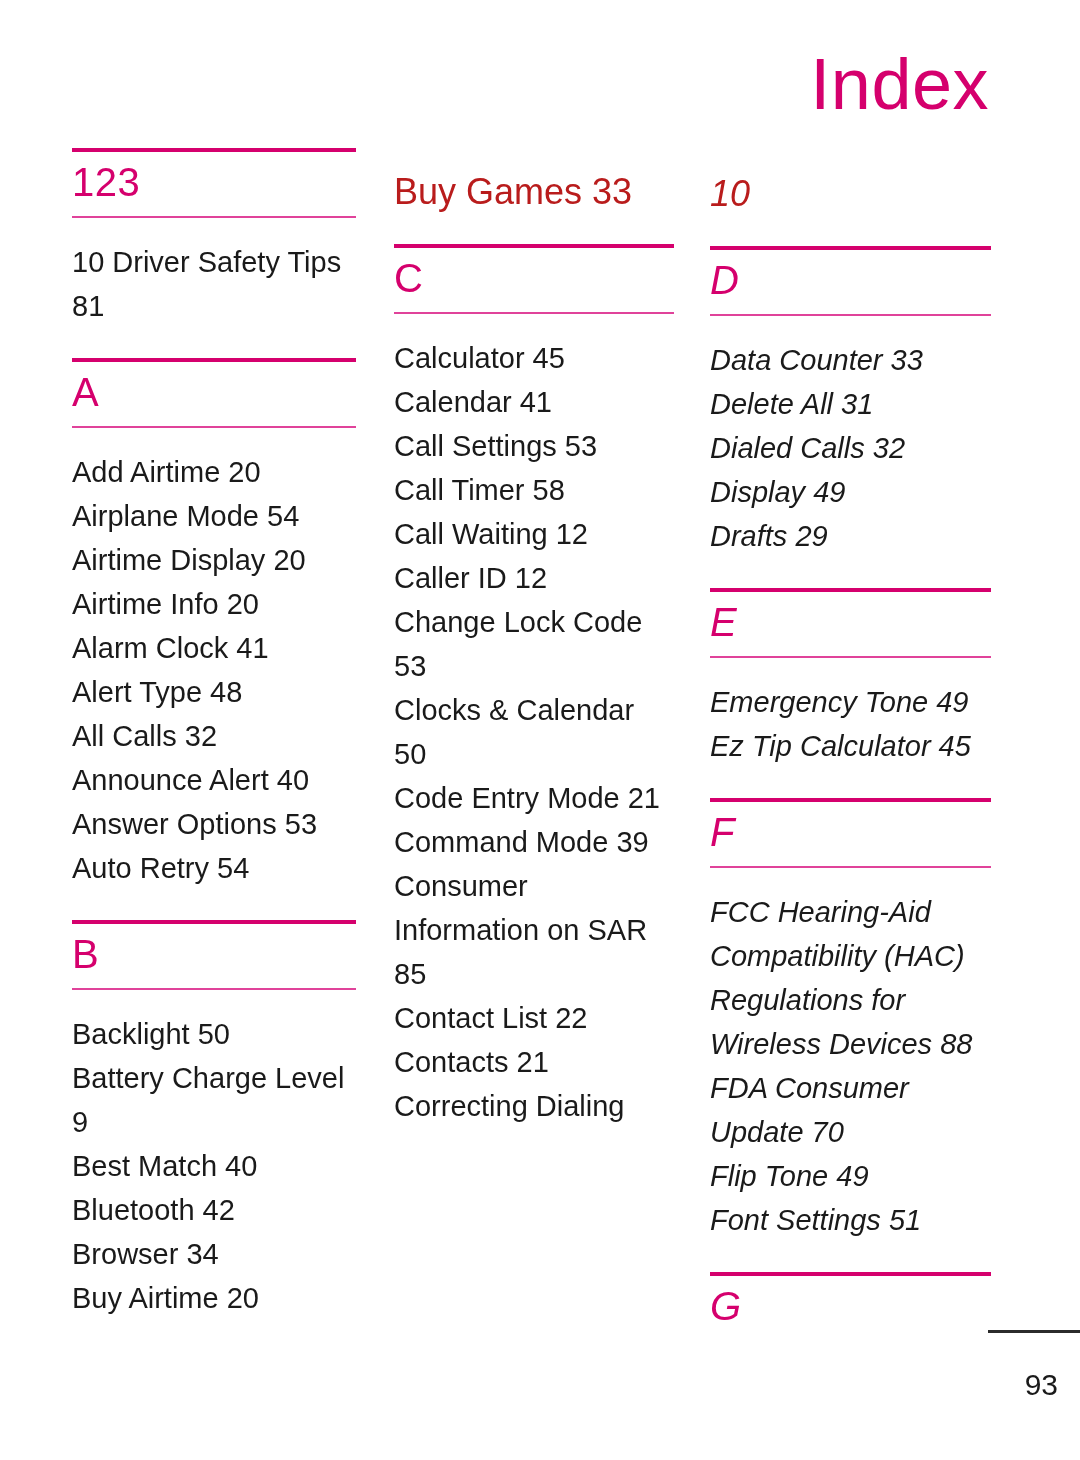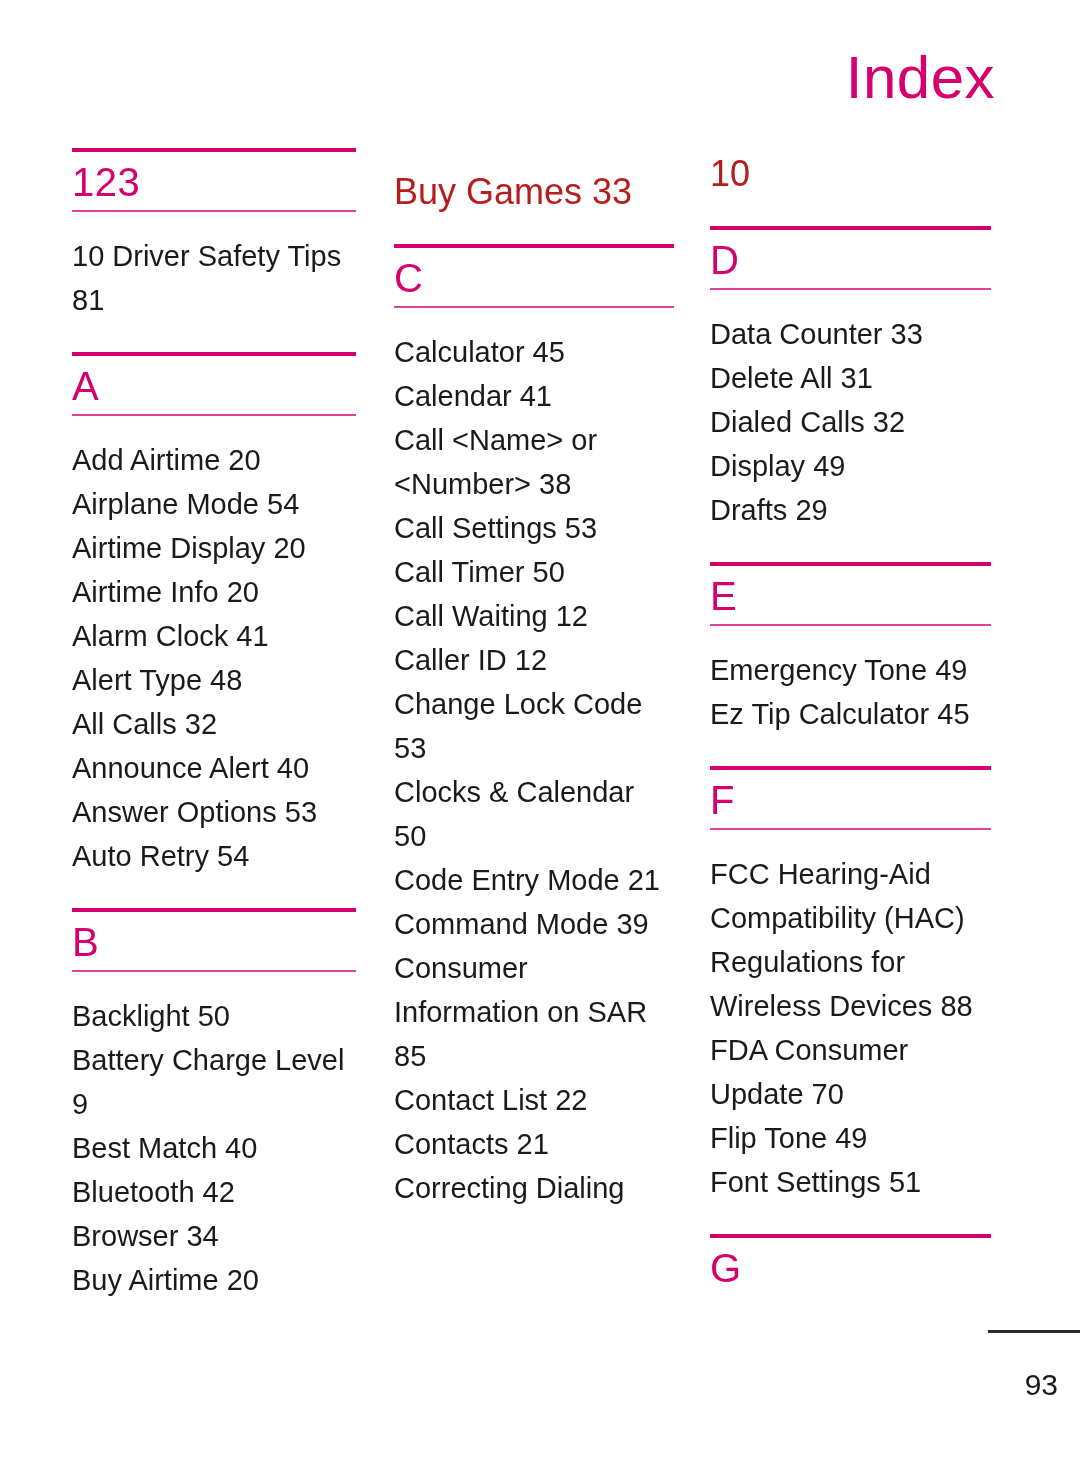--- a/index.html
+++ b/index.html
@@ -15,23 +15,23 @@
     position: relative;
     width: 1080px;
     height: 1460px;
     background: #ffffff;
     overflow: hidden;
   }
 
   
   .page-title {
     position: absolute;
-    right: 85px;
+    right: 91px;
     top: 48px;
-    font-size: 60px;
+    font-size: 72px;
     line-height: 1.0;
     font-weight: 400;
     color: #d5006d;
     letter-spacing: 0.5px;
     white-space: nowrap;
     text-align: right;
   }
 
   
   .columns {
@@ -50,21 +50,21 @@
   .col-2 { left: 394px; width: 280px; }
   .col-3 { left: 710px; width: 281px; }
 
   .col-inner {
     position: absolute;
     left: 0;
     width: 100%;
   }
   .col-1 .col-inner { top: 148px; }
   .col-2 .col-inner { top: 170px; }
-  .col-3 .col-inner { top: 152px; }
+  .col-3 .col-inner { top: 172px; font-style: italic; }
 
   
   .section { }
 
   .rule-thick {
     height: 4px;
     background: #d5006d;
     width: 100%;
   }
   .rule-thin {
@@ -72,21 +72,21 @@
     background: #e0439a;
     width: 100%;
   }
 
   .section-letter {
     color: #d5006d;
     font-size: 40px;
     line-height: 1.0;
     font-weight: 400;
     padding-top: 10px;
-    padding-bottom: 8px;
+    padding-bottom: 14px;
     letter-spacing: 0.5px;
   }
 
   .section-gap-top { height: 30px; }
 
   
   .entries {
     padding-top: 22px;
   }
   .entry {
@@ -181,23 +181,22 @@
             <div class="entry entry-continued">Buy Games 33</div>
           </div>
           <div class="section">
             <div class="section-gap-top"></div>
             <div class="rule-thick"></div>
             <div class="section-letter">C</div>
             <div class="rule-thin"></div>
             <div class="entries">
               <div class="entry">Calculator 45</div>
               <div class="entry">Calendar 41</div>
-              <div class="entry">Call &lt;Name&gt; or &lt;Number&gt; 38</div>
               <div class="entry">Call Settings 53</div>
-              <div class="entry">Call Timer 50</div>
+              <div class="entry">Call Timer 58</div>
               <div class="entry">Call Waiting 12</div>
               <div class="entry">Caller ID 12</div>
               <div class="entry">Change Lock Code 53</div>
               <div class="entry">Clocks &amp; Calendar 50</div>
               <div class="entry">Code Entry Mode 21</div>
               <div class="entry">Command Mode 39</div>
               <div class="entry">Consumer Information on SAR 85</div>
               <div class="entry">Contact List 22</div>
               <div class="entry">Contacts 21</div>
               <div class="entry">Correcting Dialing</div>

